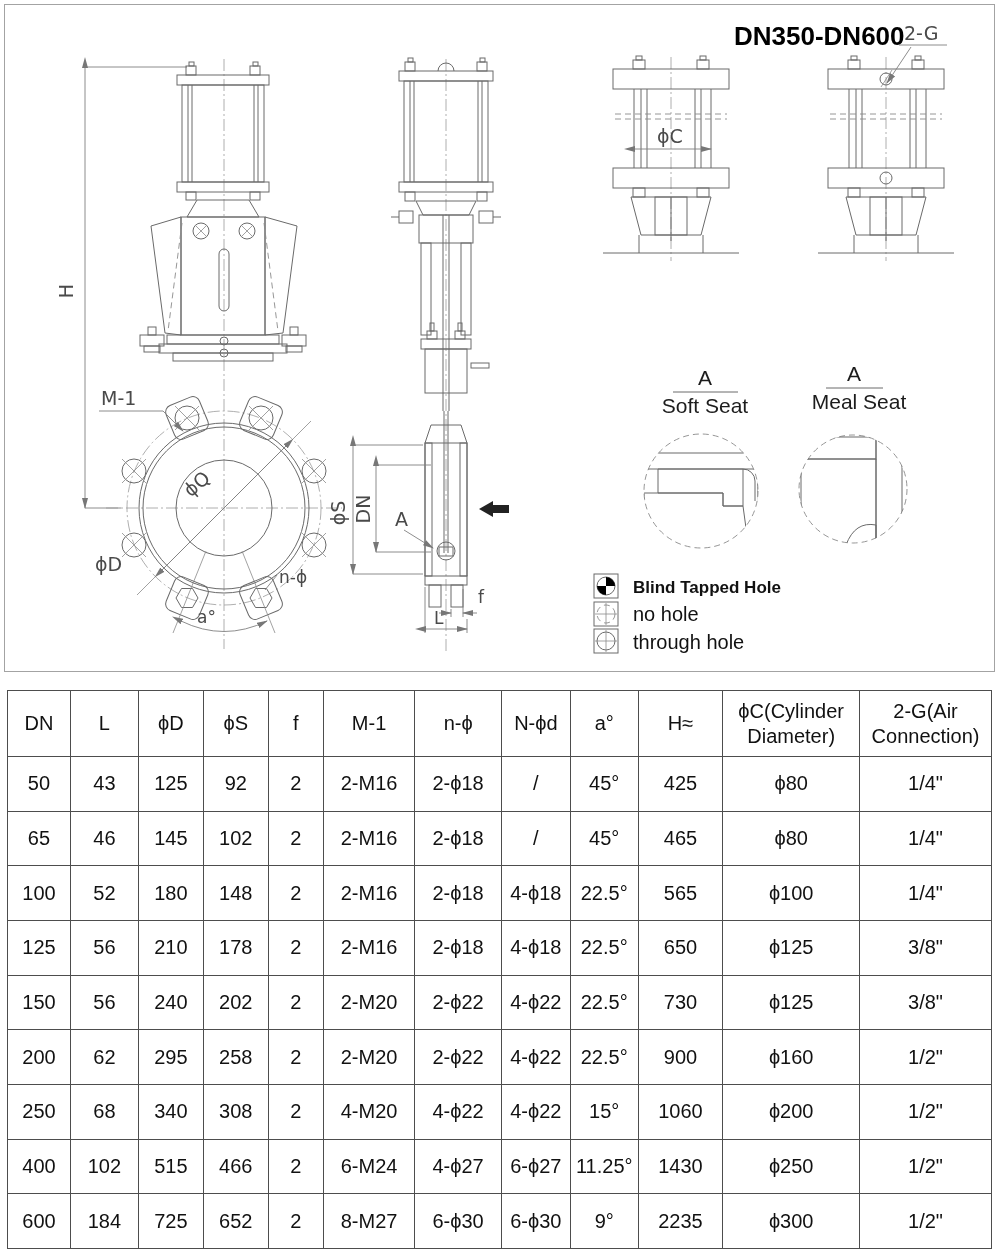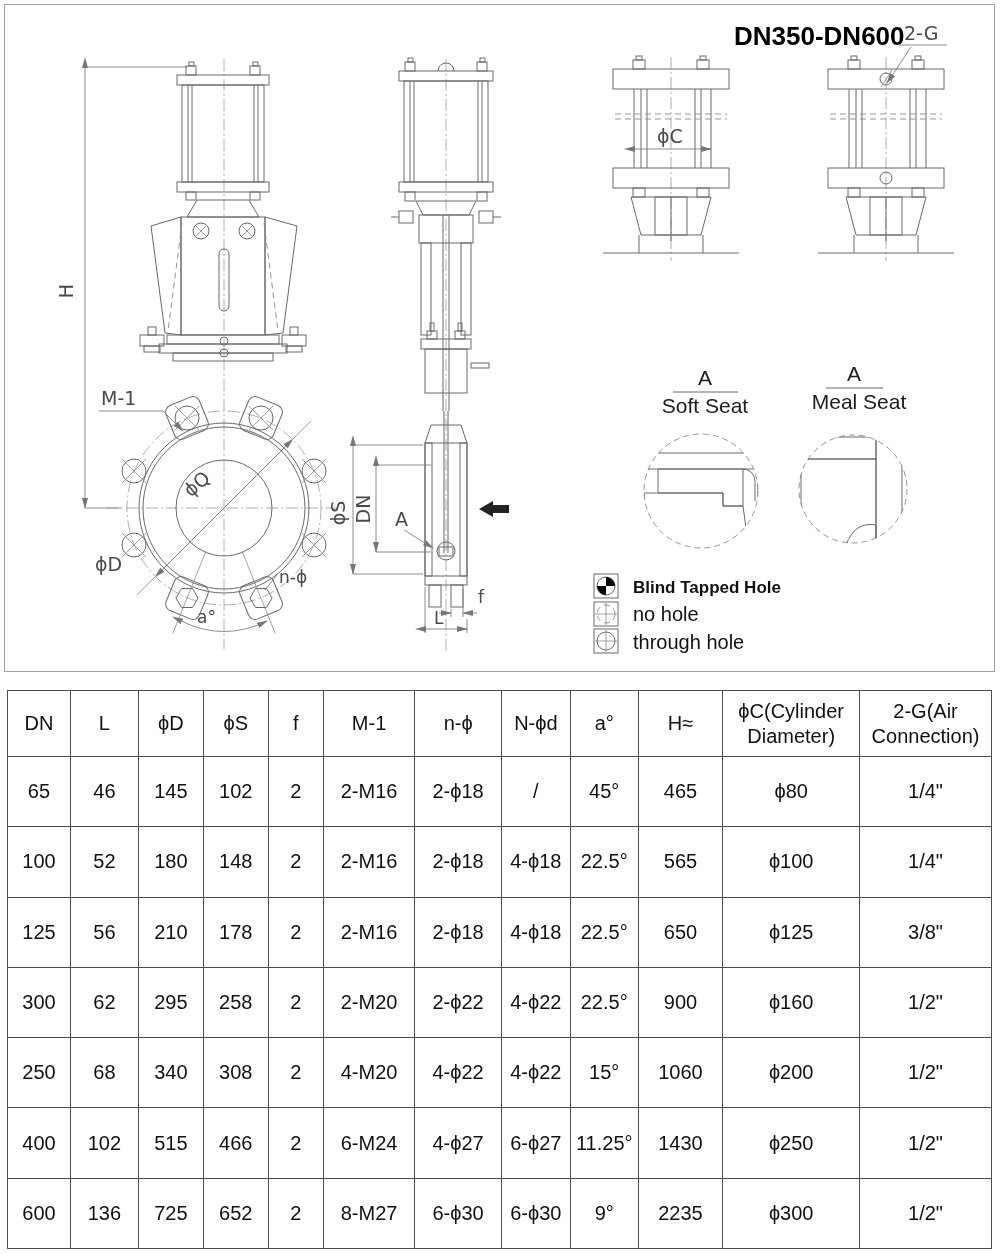--- a/index.html
+++ b/index.html
@@ -368,20 +368,34 @@
           <th>n-ϕ</th>
           <th>N-ϕd</th>
           <th>a°</th>
           <th>H≈</th>
           <th>ϕC(Cylinder Diameter)</th>
           <th>2-G(Air Connection)</th>
         </tr>
     </thead>
     <tbody>
         <tr>
+          <td>50</td>
+          <td>43</td>
+          <td>125</td>
+          <td>92</td>
+          <td>2</td>
+          <td>2-M16</td>
+          <td>2-ϕ18</td>
+          <td>/</td>
+          <td>45°</td>
+          <td>425</td>
+          <td>ϕ80</td>
+          <td>1/4"</td>
+        </tr>
+        <tr>
           <td>65</td>
           <td>46</td>
           <td>145</td>
           <td>102</td>
           <td>2</td>
           <td>2-M16</td>
           <td>2-ϕ18</td>
           <td>/</td>
           <td>45°</td>
           <td>465</td>
@@ -410,21 +424,35 @@
           <td>2</td>
           <td>2-M16</td>
           <td>2-ϕ18</td>
           <td>4-ϕ18</td>
           <td>22.5°</td>
           <td>650</td>
           <td>ϕ125</td>
           <td>3/8"</td>
         </tr>
         <tr>
-          <td>300</td>
+          <td>150</td>
+          <td>56</td>
+          <td>240</td>
+          <td>202</td>
+          <td>2</td>
+          <td>2-M20</td>
+          <td>2-ϕ22</td>
+          <td>4-ϕ22</td>
+          <td>22.5°</td>
+          <td>730</td>
+          <td>ϕ125</td>
+          <td>3/8"</td>
+        </tr>
+        <tr>
+          <td>200</td>
           <td>62</td>
           <td>295</td>
           <td>258</td>
           <td>2</td>
           <td>2-M20</td>
           <td>2-ϕ22</td>
           <td>4-ϕ22</td>
           <td>22.5°</td>
           <td>900</td>
           <td>ϕ160</td>
@@ -453,21 +481,21 @@
           <td>6-M24</td>
           <td>4-ϕ27</td>
           <td>6-ϕ27</td>
           <td>11.25°</td>
           <td>1430</td>
           <td>ϕ250</td>
           <td>1/2"</td>
         </tr>
         <tr>
           <td>600</td>
-          <td>136</td>
+          <td>184</td>
           <td>725</td>
           <td>652</td>
           <td>2</td>
           <td>8-M27</td>
           <td>6-ϕ30</td>
           <td>6-ϕ30</td>
           <td>9°</td>
           <td>2235</td>
           <td>ϕ300</td>
           <td>1/2"</td>

